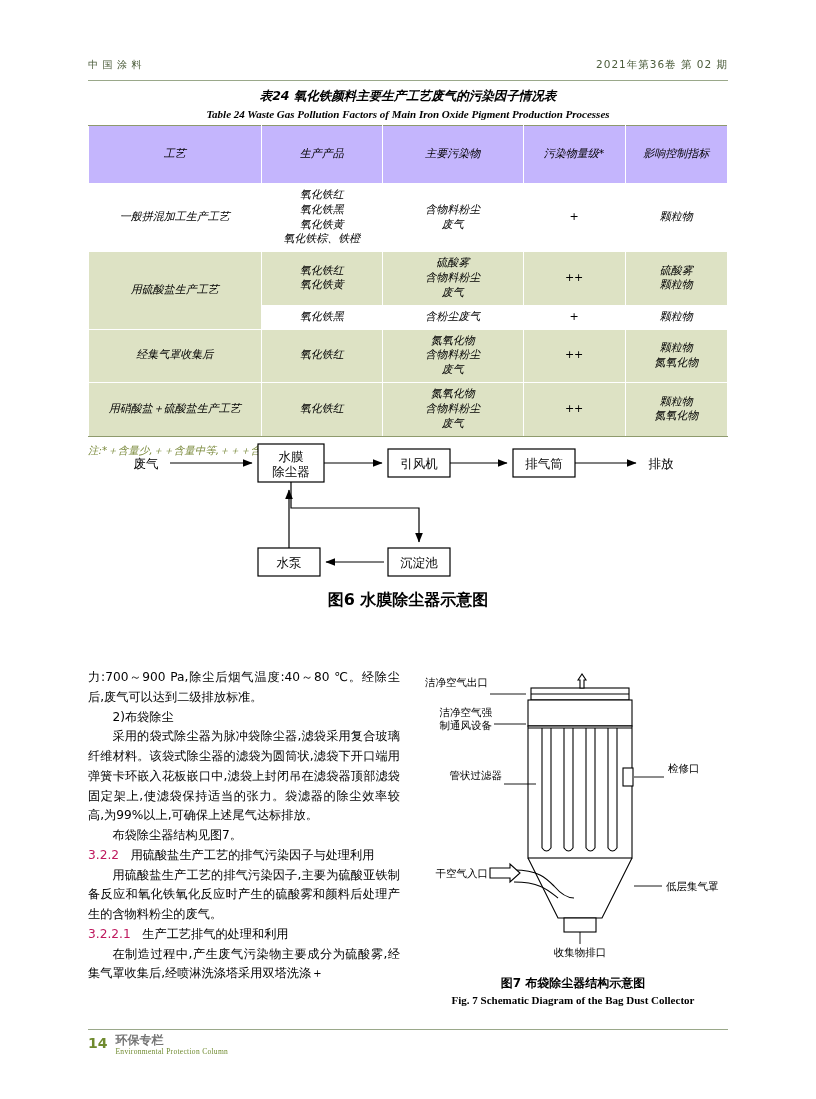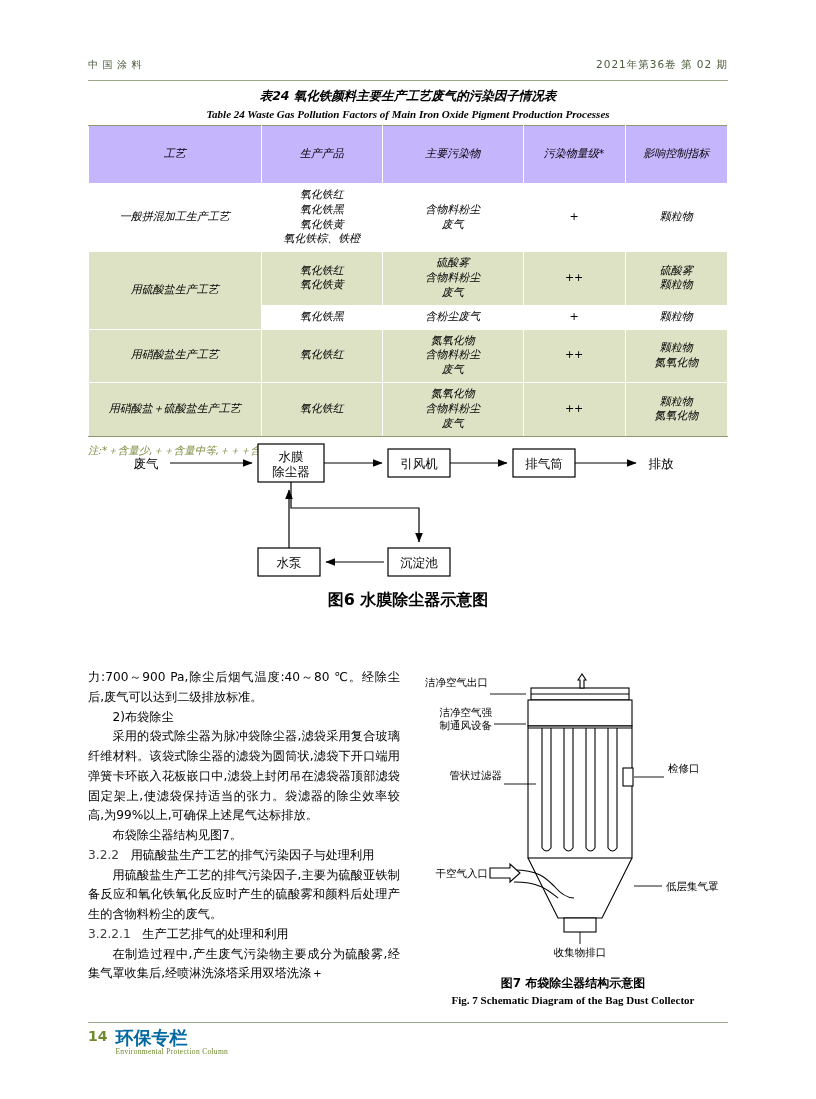--- a/index.html
+++ b/index.html
@@ -127,21 +127,21 @@
     top: 668px;
     left: 88px;
     width: 312px;
     font-family: "DejaVu Sans", sans-serif;
     font-size: 12.2px;
     line-height: 1.62;
     text-align: justify;
   }
   .bodycol p { margin: 0; }
   .bodycol p.indent { text-indent: 2em; }
-  .sec-num { color: #404040; }
+  .sec-num { color: #be185d; }
 
   
   .fig7 {
     position: absolute;
     top: 672px;
     left: 418px;
     width: 310px;
     height: 290px;
   }
   .fig7cap {
@@ -175,23 +175,23 @@
     align-items: flex-start;
   }
   .footer .pnum {
     font-size: 14px;
     color: #6f8a2e;
     font-family: "DejaVu Sans", sans-serif;
     font-weight: bold;
     margin-right: 8px;
   }
   .footer .fcn {
-    font-size: 18px;
-    color: #0369a1;
-    font-family: Liberation Sans, sans-serif;
+    font-size: 12px;
+    color: #737373;
+    font-family: Liberation Mono, monospace;
     font-weight: bold;
   }
   .footer .fen {
     font-size: 7.5px;
     color: #6f8a2e;
     font-family: "Liberation Serif", serif;
     letter-spacing: .3px;
   }
   .footer .fstack { display: flex; flex-direction: column; line-height: 1.15; }
 
@@ -235,21 +235,21 @@
           <td>++</td>
           <td>硫酸雾<br>颗粒物</td>
         </tr>
         <tr class="plain">
           <td>氧化铁黑</td>
           <td>含粉尘废气</td>
           <td>+</td>
           <td>颗粒物</td>
         </tr>
         <tr class="shade">
-          <td class="cell-left">用硝酸盐生产工艺</td>
+          <td class="cell-left">经集气罩收集后</td>
           <td>氧化铁红</td>
           <td>氮氧化物<br>含物料粉尘<br>废气</td>
           <td>++</td>
           <td>颗粒物<br>氮氧化物</td>
         </tr>
         <tr class="shade">
           <td class="cell-left">用硝酸盐＋硫酸盐生产工艺</td>
           <td>氧化铁红</td>
           <td>氮氧化物<br>含物料粉尘<br>废气</td>
           <td>++</td>

